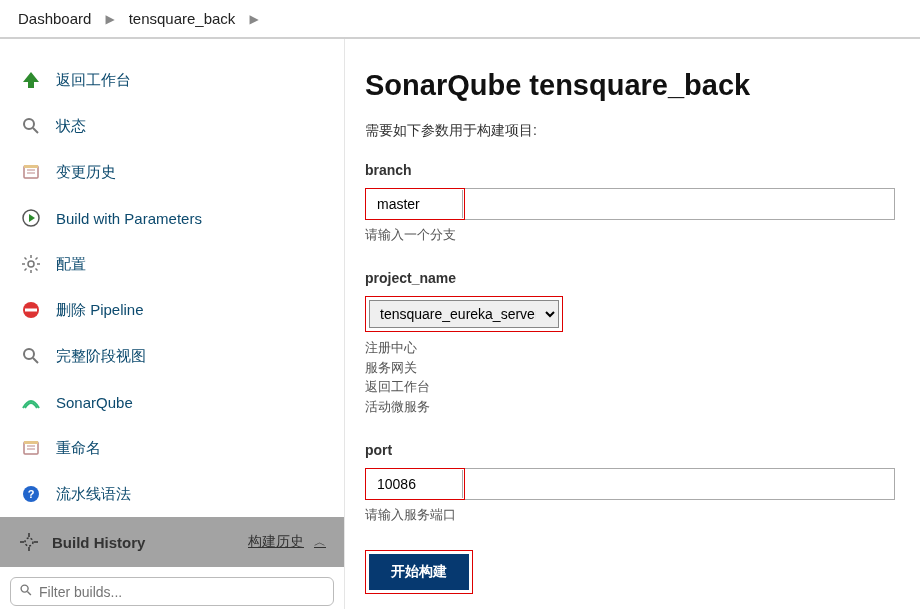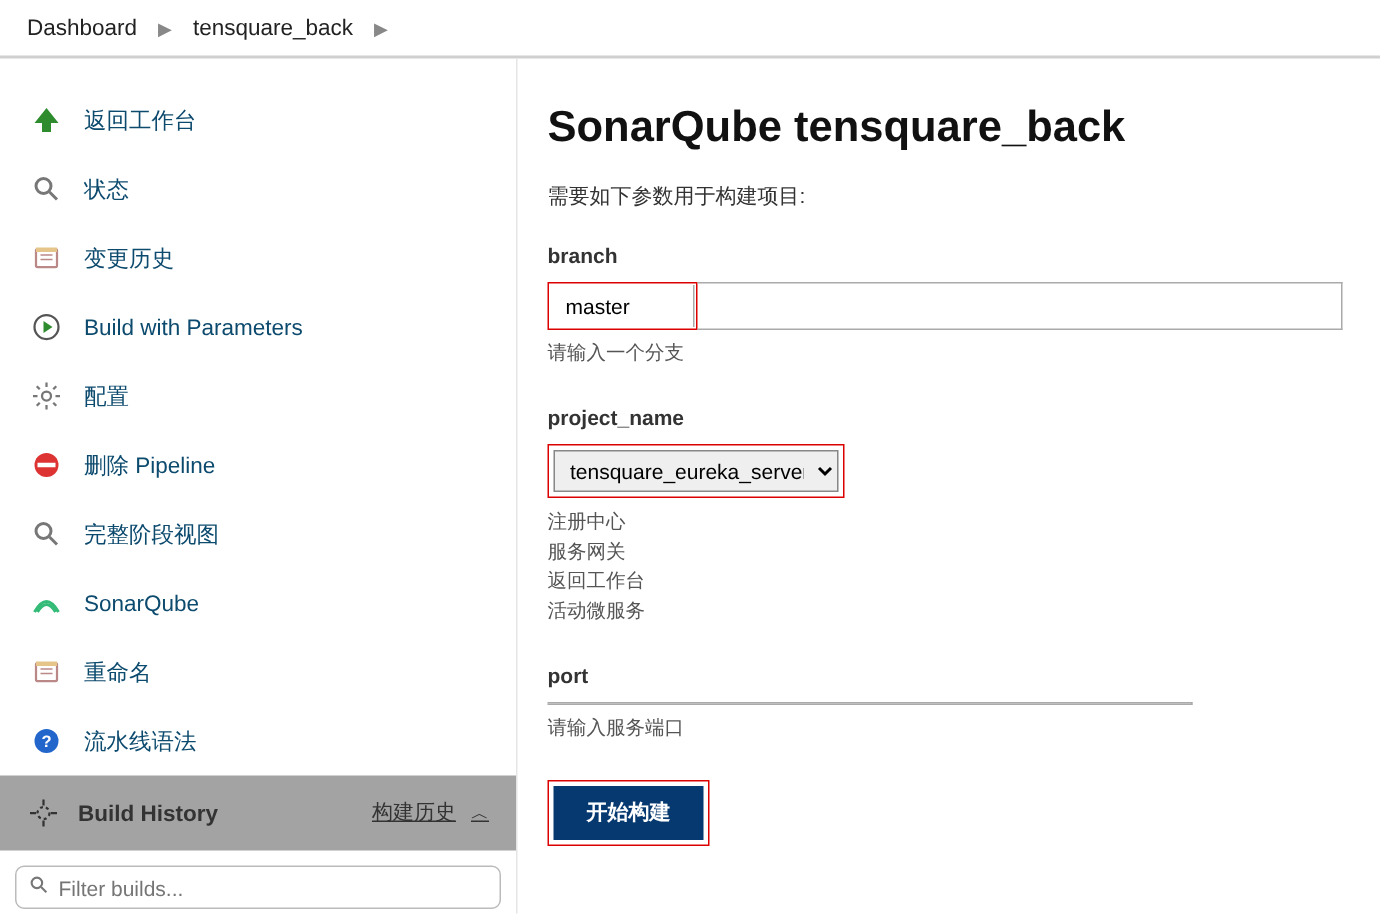--- a/index.html
+++ b/index.html
@@ -237,20 +237,23 @@
         <div>注册中心</div>
         <div>服务网关</div>
         <div>返回工作台</div>
         <div>活动微服务</div>
       </div>
     </div>
 
     <div class="param-block">
       <div class="param-label">port</div>
       <div class="param-row-flex">
+        <span class="input-highlight">
+          <input class="param-input" type="text" value="10086" style="">
+        </span>
         <span class="rest-border"></span>
       </div>
       <div class="param-help">请输入服务端口</div>
     </div>
 
     <div class="submit-row">
       <span class="submit-highlight">
         <button class="submit-btn">开始构建</button>
       </span>
     </div>

